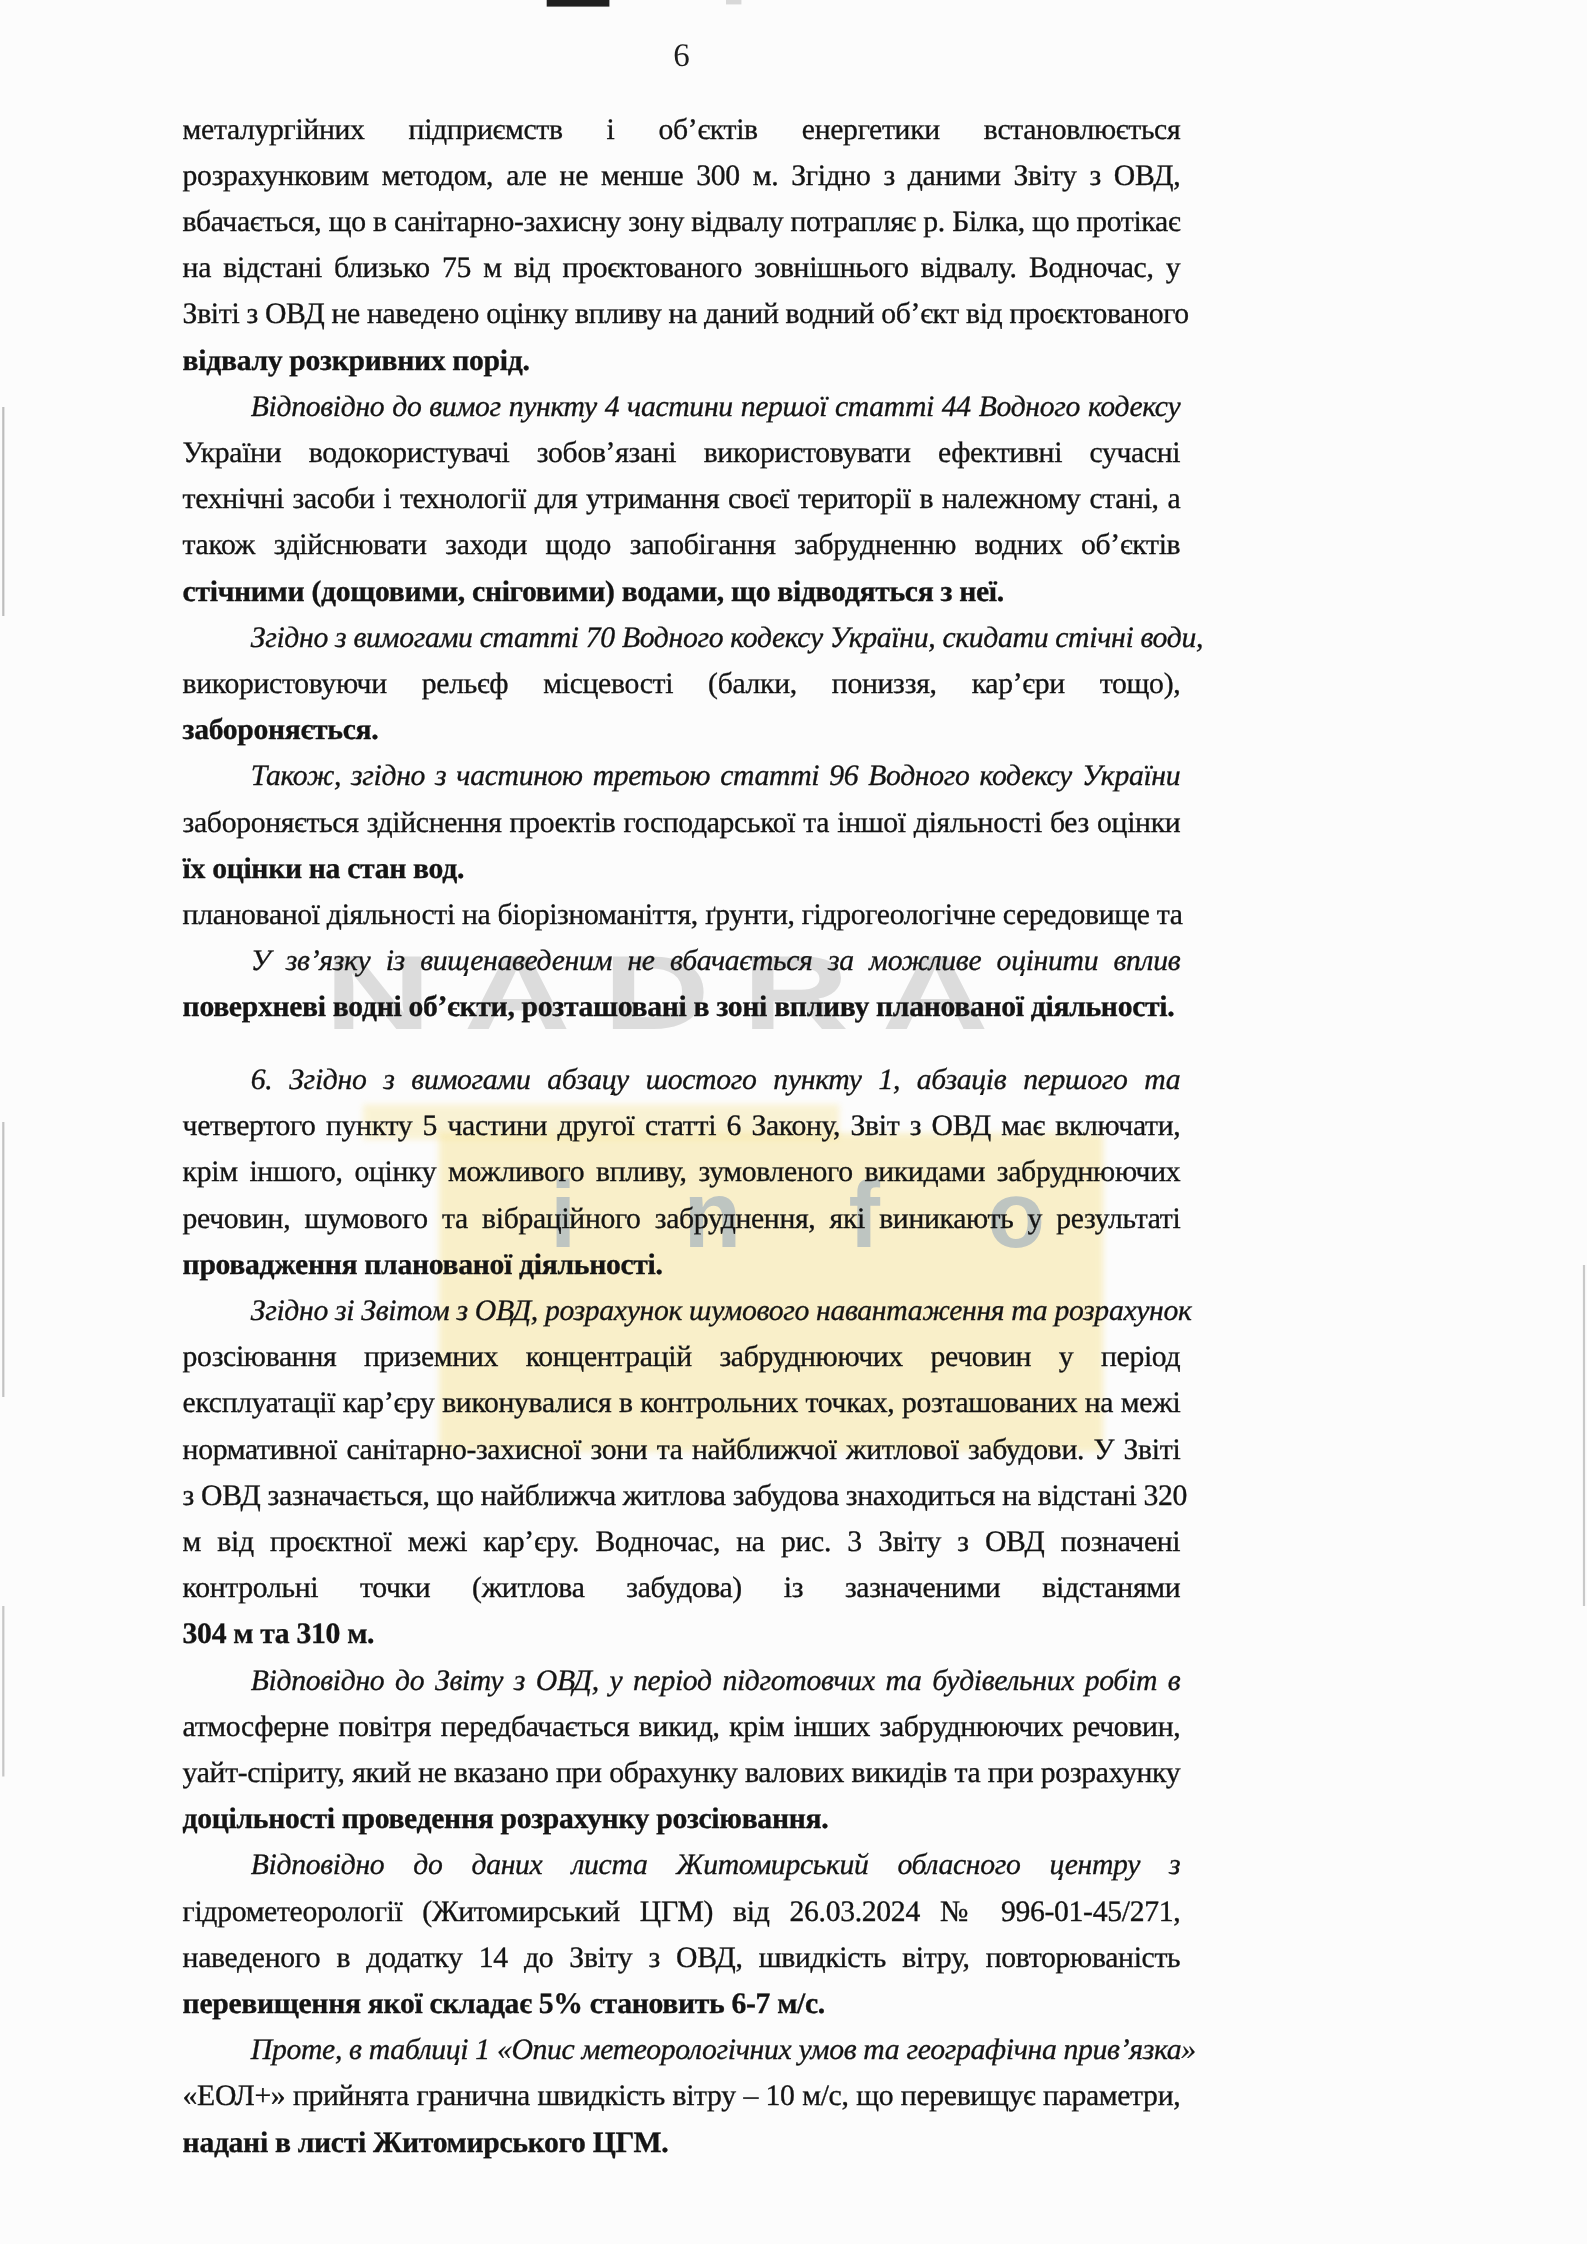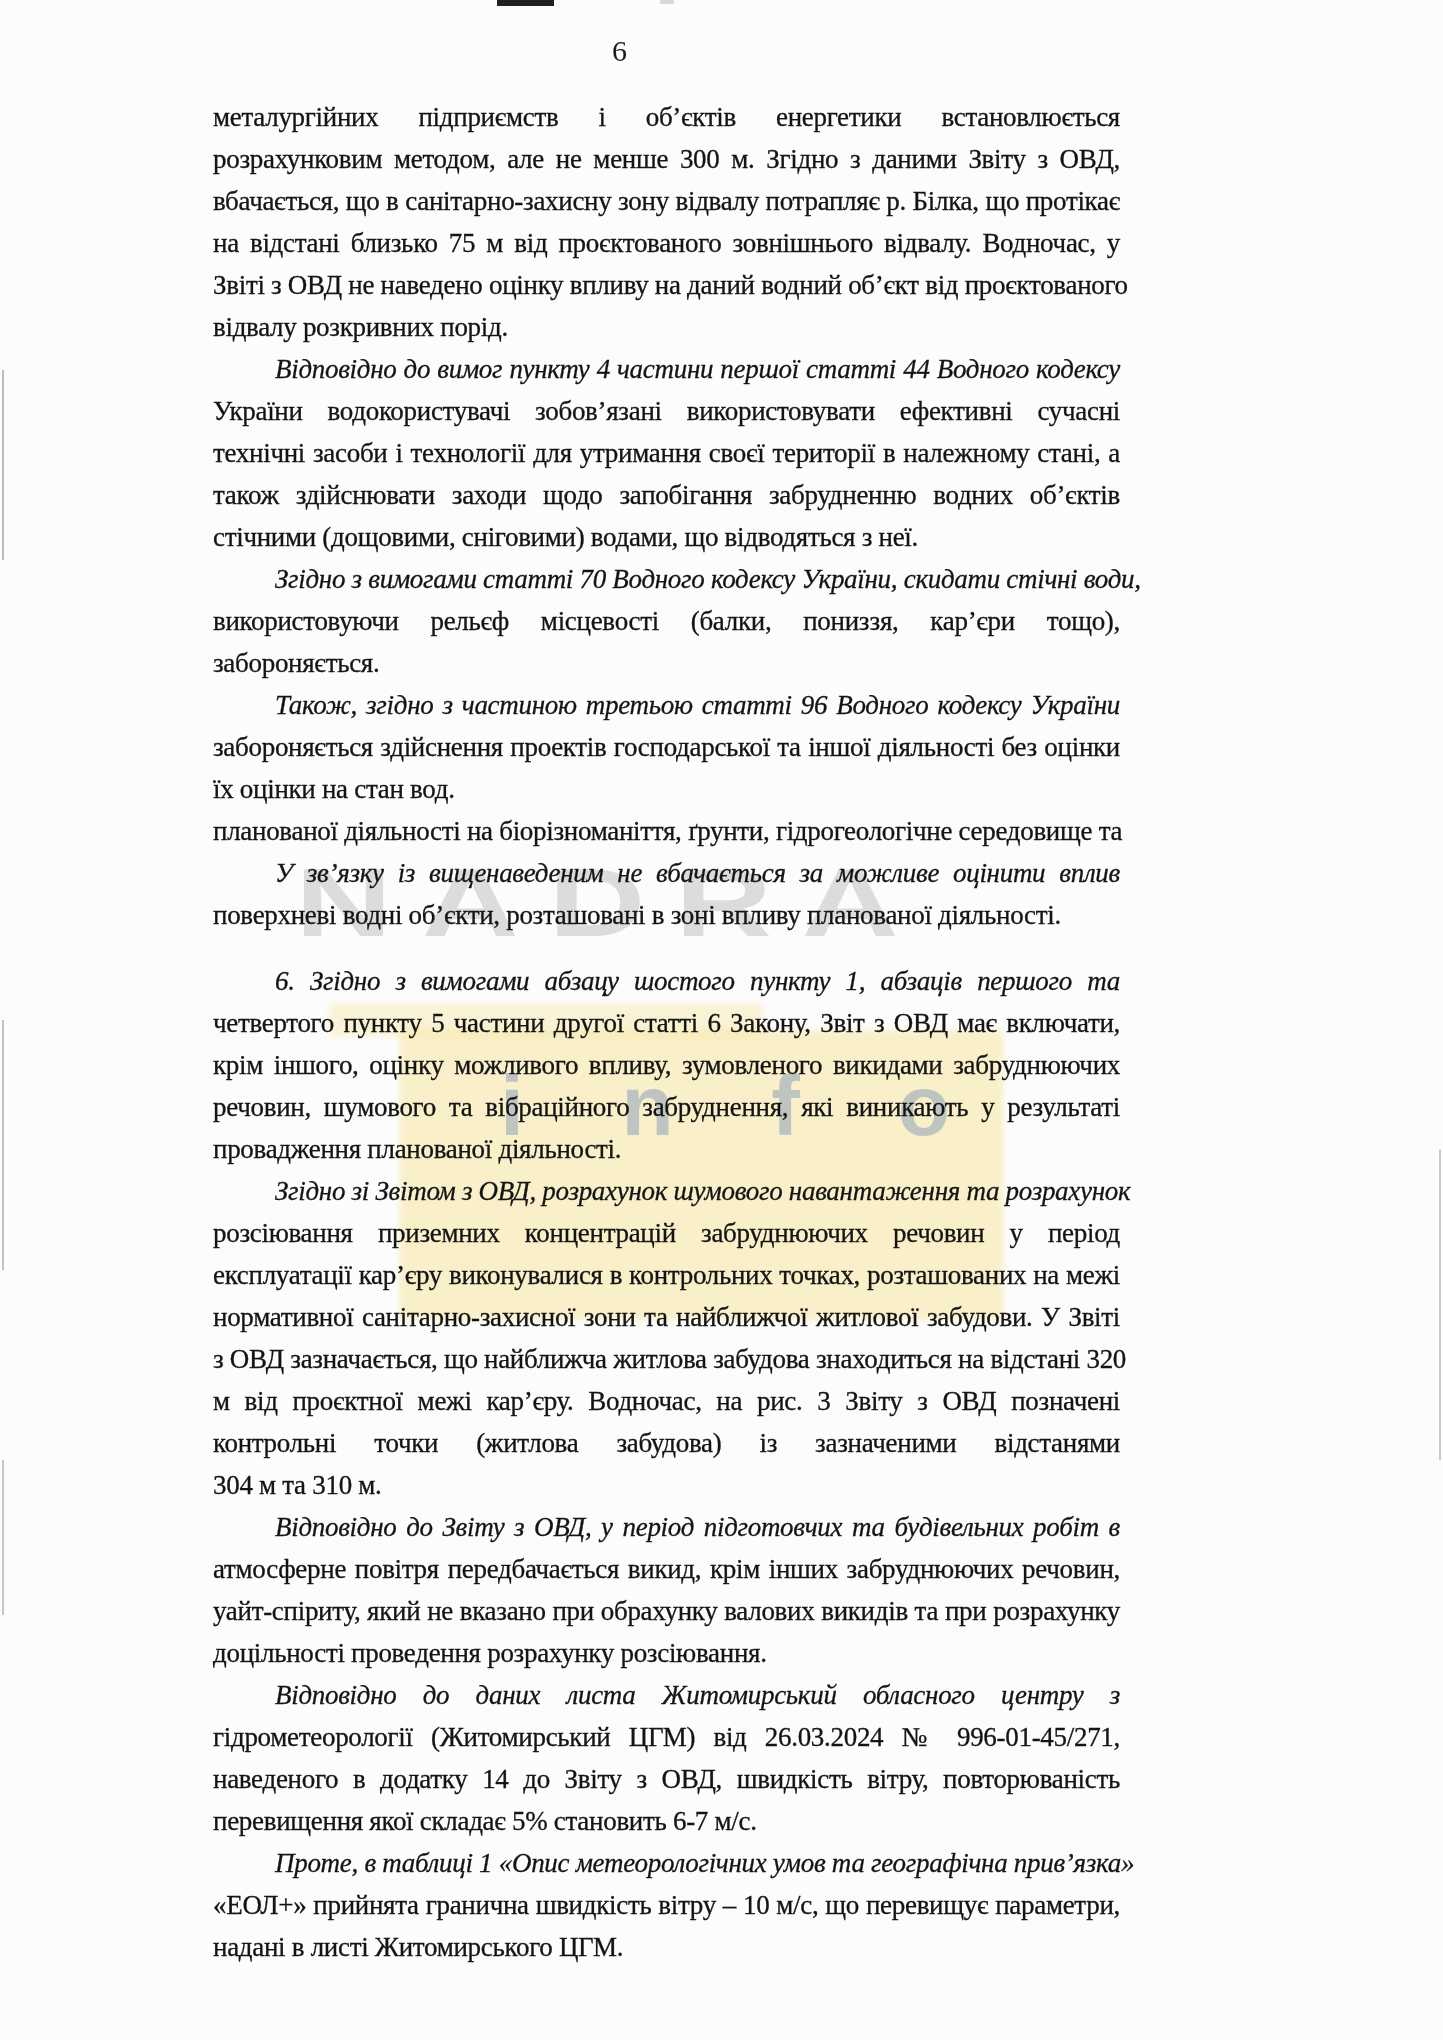--- a/index.html
+++ b/index.html
@@ -18,32 +18,31 @@
     font-size:30px;
     color:#1d1d1d;
   }
   .body-text{
     position:absolute;
     left:166px;top:96px;width:907px;
     font-size:27px;
     line-height:42px;
     letter-spacing:-0.3px;
     color:#141414;
-    margin-left:47px;
     -webkit-text-stroke:0.3px #141414;
   }
   .paragraph{margin:0;}
   .paragraph.gap-before{margin-top:24px;}
   .line{
     text-align:justify;
     text-align-last:justify;
     white-space:nowrap;
     height:42px;
   }
-  .line.last-line{text-align-last:left;}
+  .line.last-line{text-align-last:left;font-weight:bold;}
   .paragraph.indented .line.first-line{padding-left:62px;font-style:italic;}
   
   .wm-nadra{
     position:absolute;left:295px;top:853px;
     font-family:"Liberation Sans","DejaVu Sans",sans-serif;
     font-weight:bold;
     font-size:96px;line-height:100px;
     letter-spacing:0.22em;
     transform:scaleX(1.40);
     transform-origin:left center;

